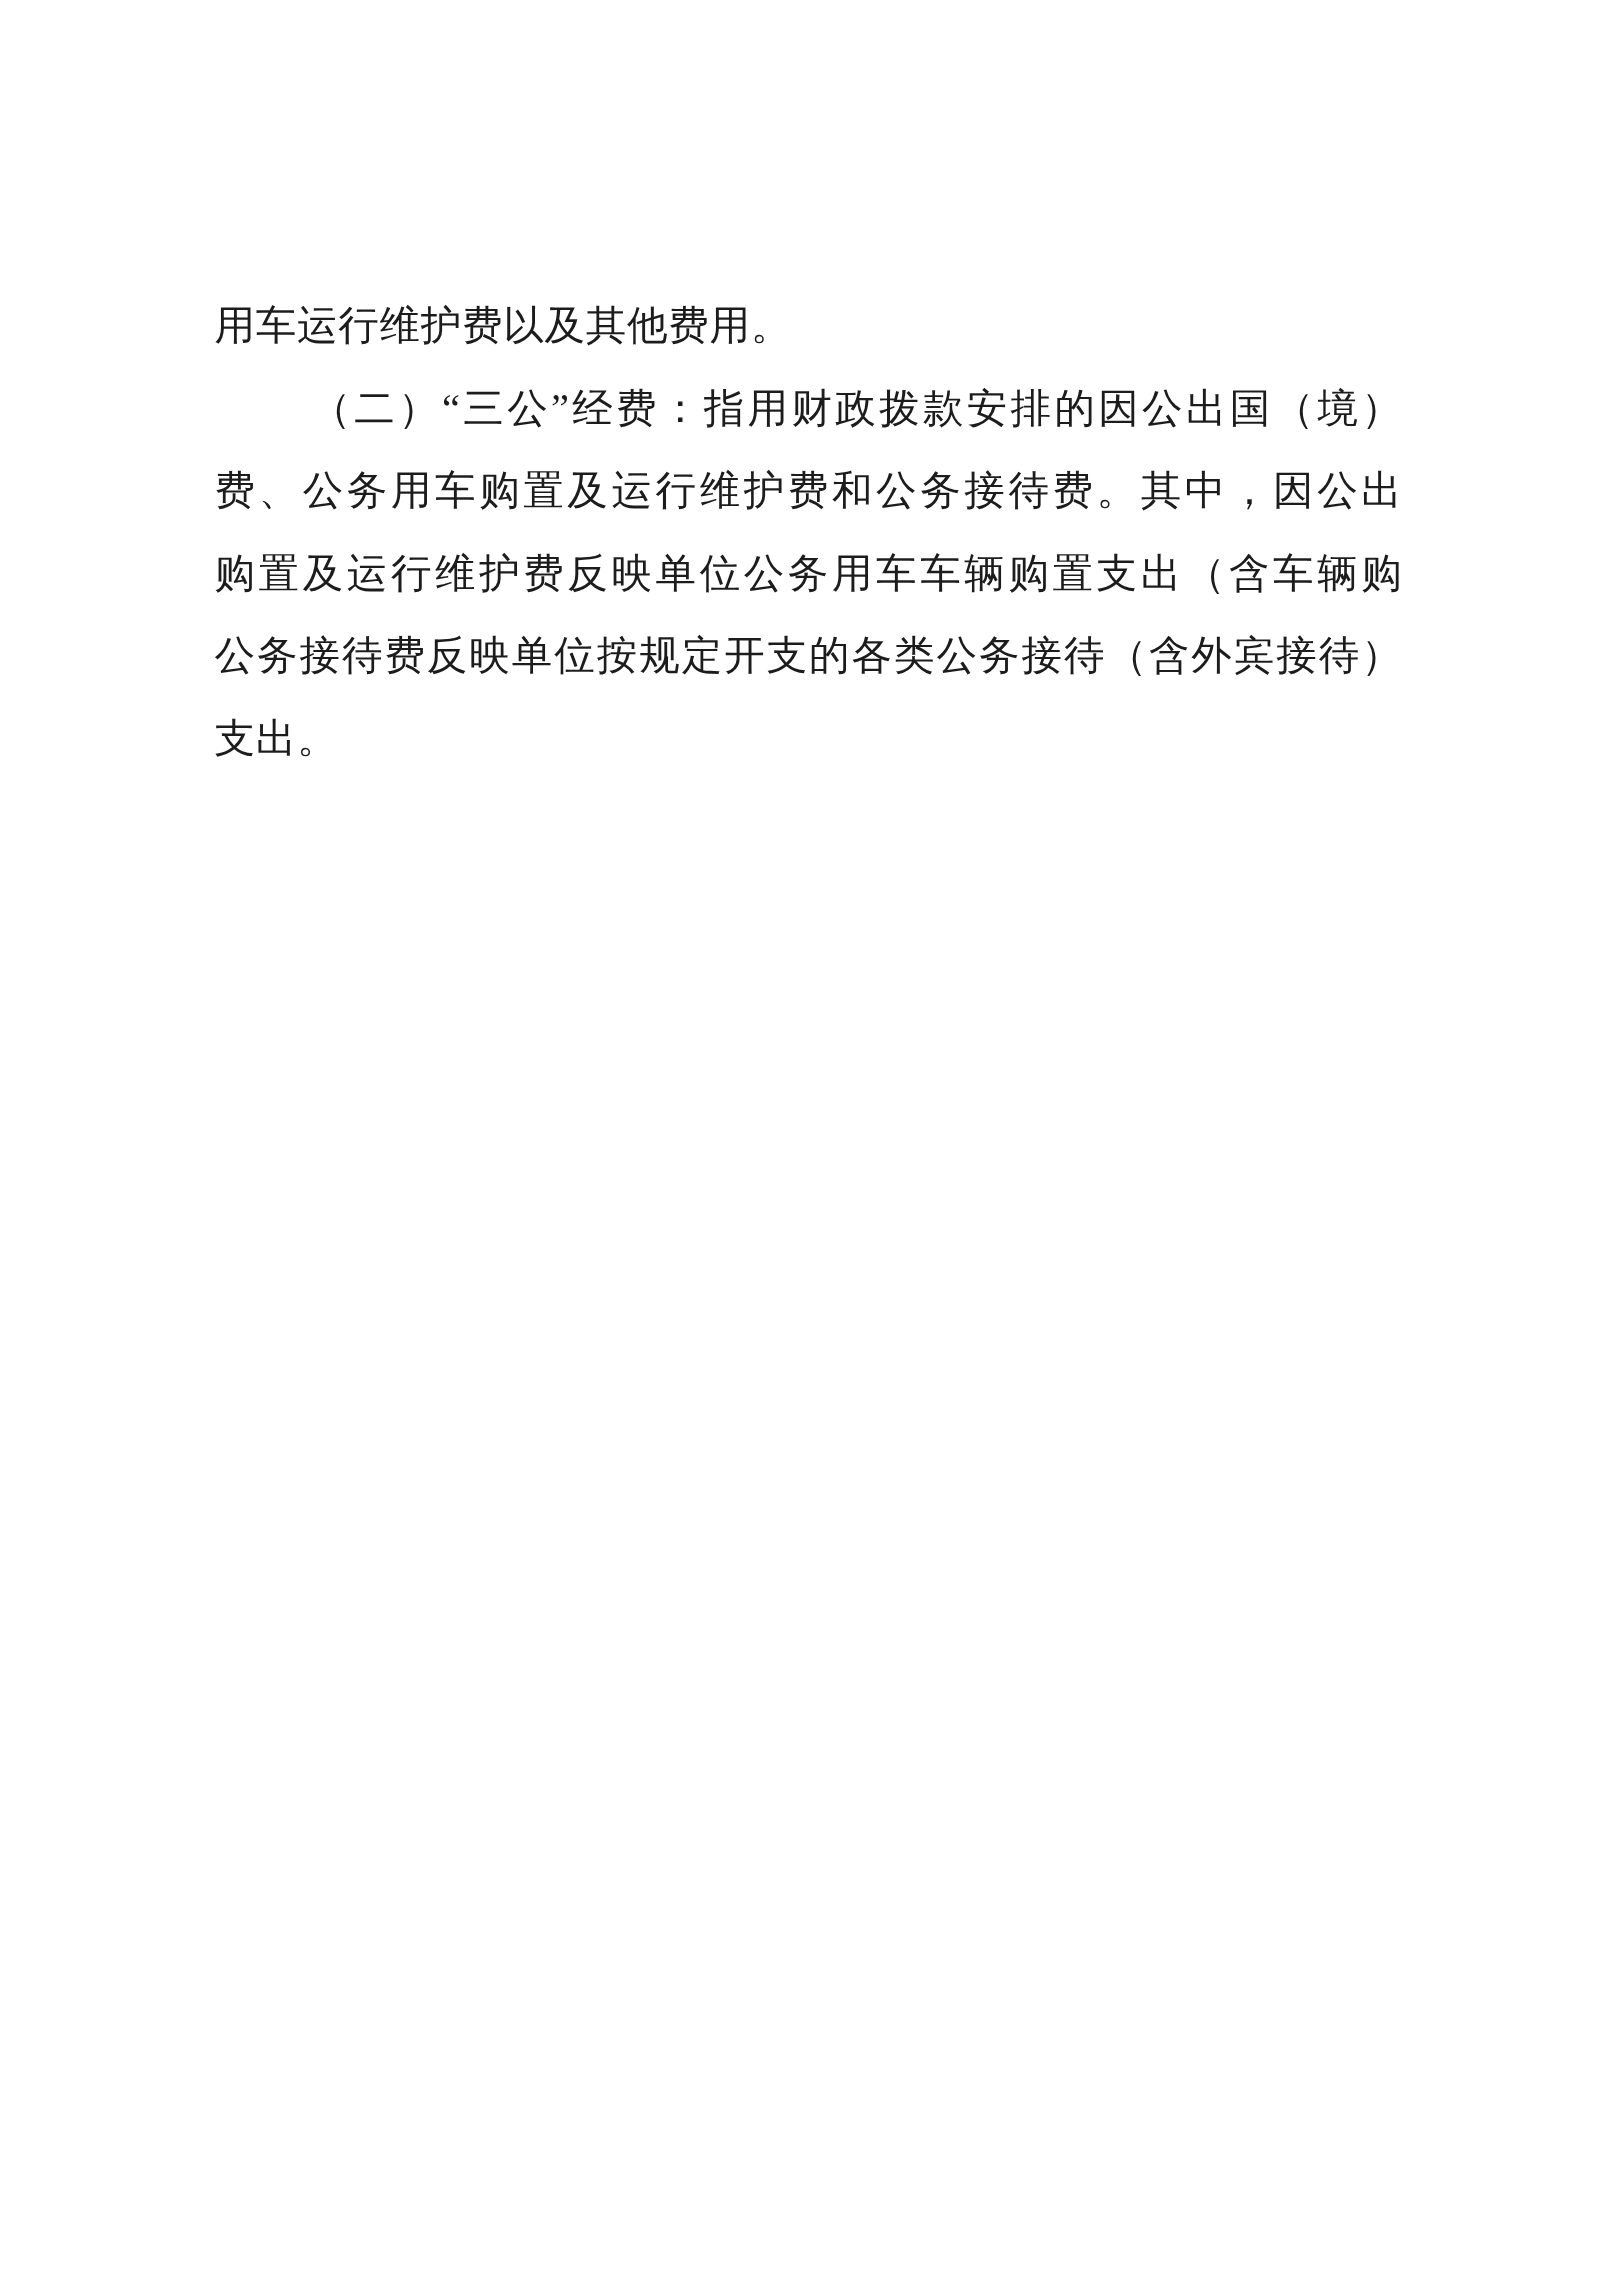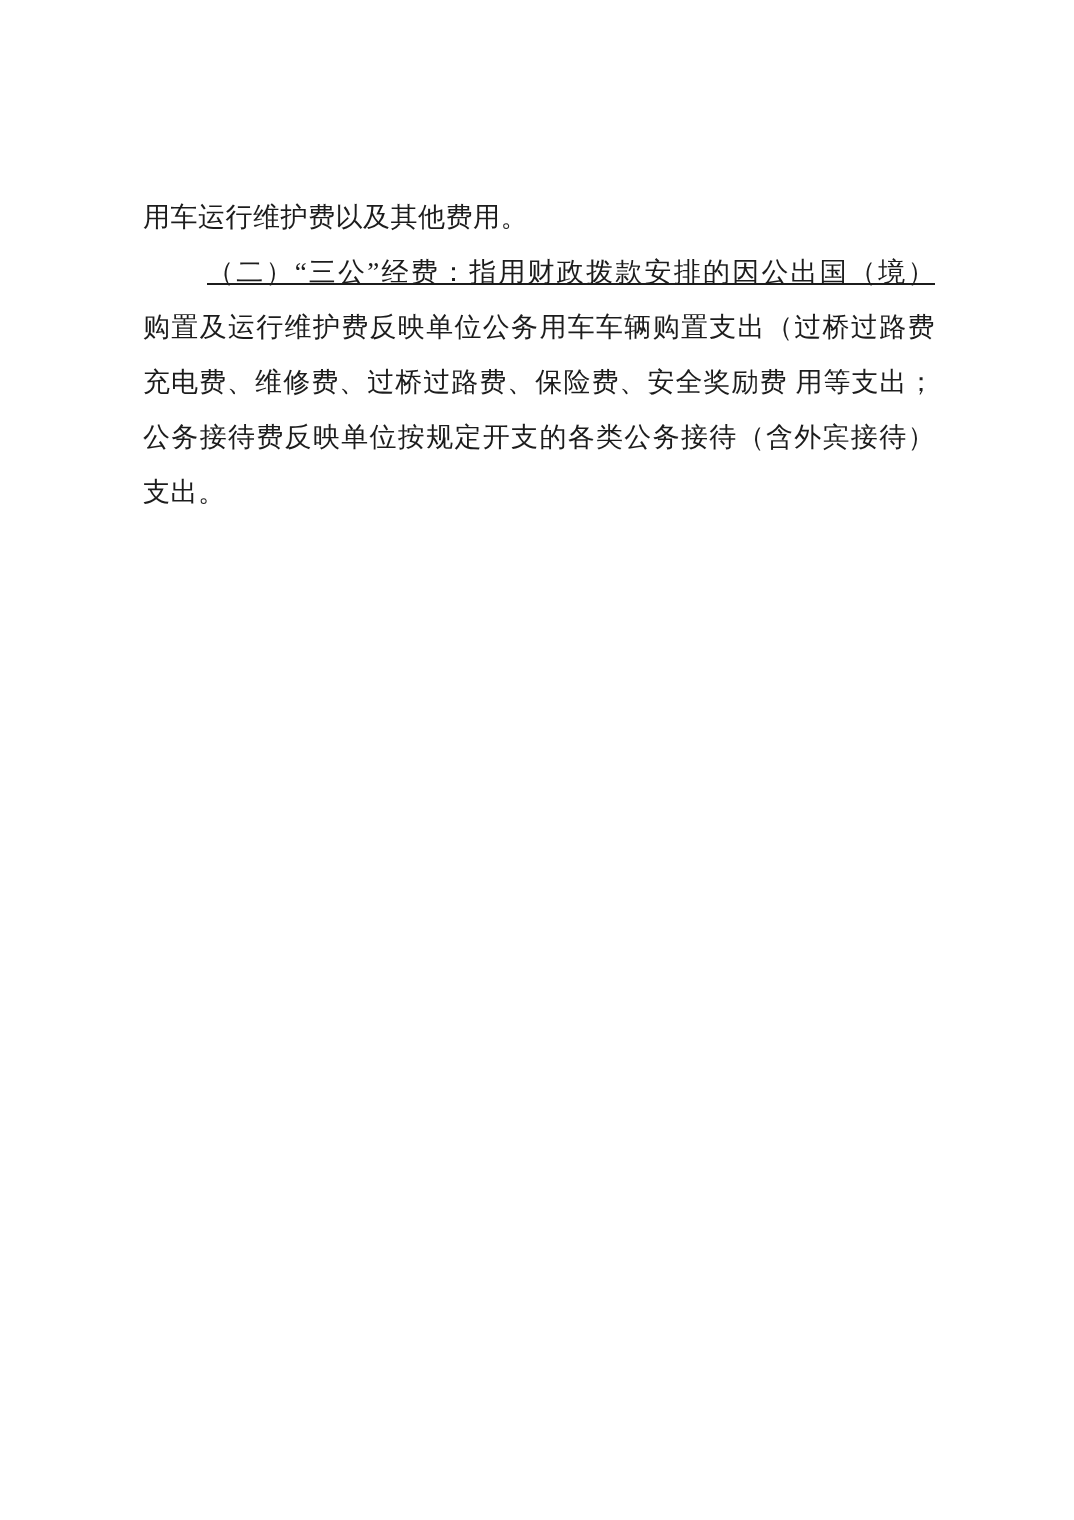--- a/index.html
+++ b/index.html
@@ -40,32 +40,31 @@
     text-align: justify;
     text-align-last: justify;
     letter-spacing: 0.5px;
   }
   .line.last {
     text-align: left;
     text-align-last: left;
   }
   .line.indented {
     text-indent: 64px;
-    text-decoration: underline;
   }
 </style>
 </head>
 <body style="--page-bg: #ffffff; --text-color: #1c1c1c;">
 
 <div class="page">
   <div class="text-block">
       <div class="paragraph">
         <div class="line last">用车运行维护费以及其他费用。</div>
       </div>
       <div class="paragraph">
         <div class="line indented">（二）“三公”经费：指用财政拨款安排的因公出国（境）</div>
-        <div class="line">购置及运行维护费反映单位公务用车车辆购置支出（过桥过路费</div>
-        <div class="line">充电费、维修费、过桥过路费、保险费、安全奖励费 用等支出；</div>
+        <div class="line">费、公务用车购置及运行维护费和公务接待费。其中，因公出</div>
+        <div class="line">购置及运行维护费反映单位公务用车车辆购置支出（含车辆购</div>
         <div class="line">公务接待费反映单位按规定开支的各类公务接待（含外宾接待）</div>
         <div class="line last">支出。</div>
       </div>
     </div>
 </div>
 
 </body></html>

